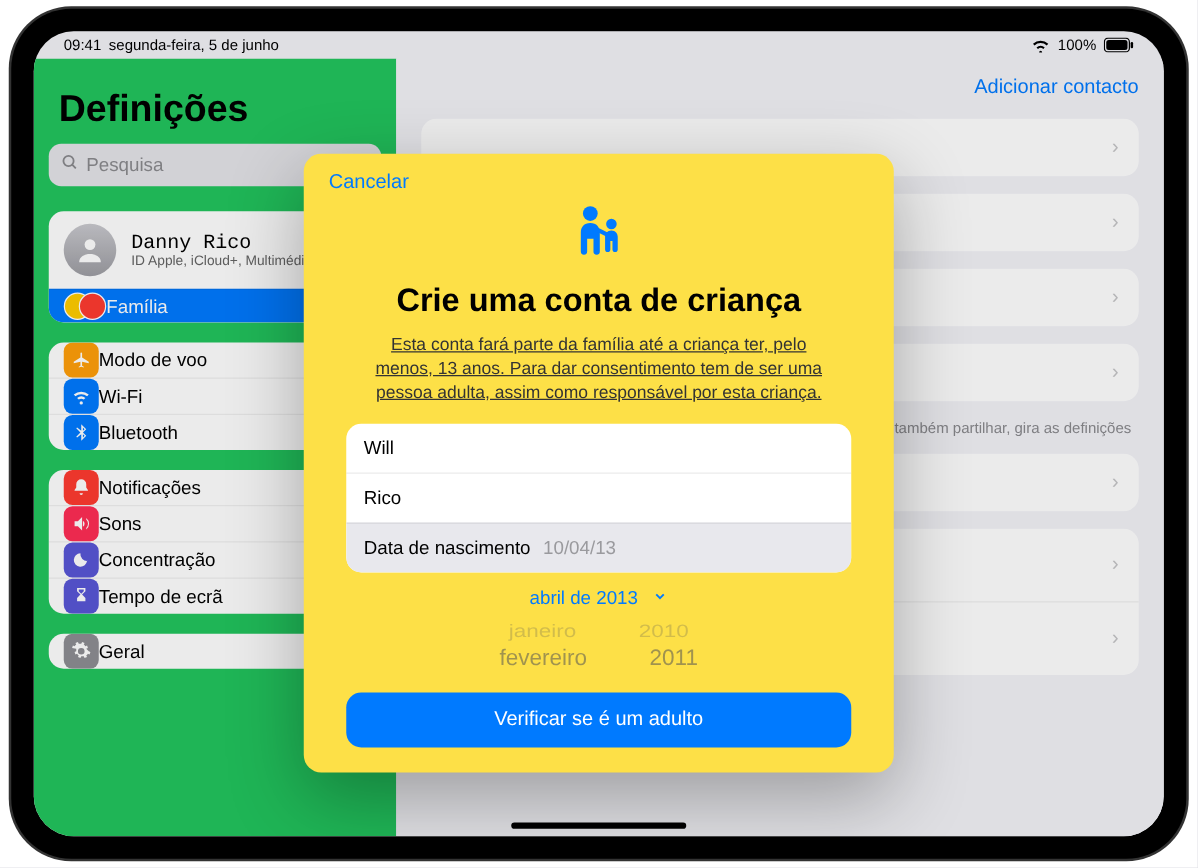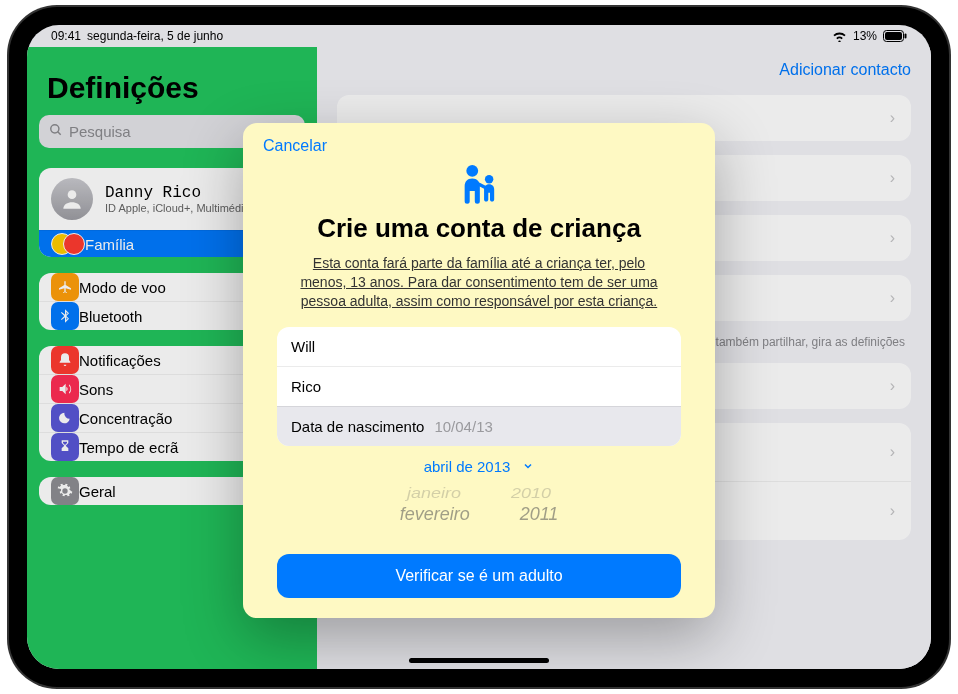--- a/index.html
+++ b/index.html
@@ -186,38 +186,38 @@
       position:absolute; inset:0; background:rgba(0,0,0,0.08);
     }
     
     .sheet {
       position:absolute;
       left:50%;
       top:98px;
       transform: translateX(-50%);
       width: 472px;
       height: 495px;
-      background: #fef9c3;
+      background: #fde047;
       border-radius: 14px;
       box-shadow: 0 20px 60px rgba(0,0,0,0.3);
       padding: 14px 20px 20px;
       display:flex;
       flex-direction:column;
     }
     .sheet-top {
       display:flex;
     }
     .cancel-btn {
       color:#007aff; font-size:16px; cursor:pointer;
     }
     .sheet-icon {
       display:flex; justify-content:center; margin-top:4px;
     }
     .sheet-title {
-      font-size:26px; font-weight:700; text-align:center; margin-top:0;
+      font-size:26px; font-weight:700; text-align:center; margin-top:12px;
     }
     .sheet-desc {
       font-size:14px; color:#333; text-align:center; margin:10px 26px 16px;
       line-height:1.35;
       text-decoration:underline;
     }
     .form-card {
       background:#fff; border-radius:12px; overflow:hidden;
       margin: 0 14px;
     }
@@ -237,21 +237,20 @@
       text-align:center; margin-top:12px;
       color:#007aff; font-size:15px; font-weight:500;
       display:flex; justify-content:center; align-items:center; gap:12px;
     }
     .wheel {
       position:relative;
       height:46px;
       margin-top:8px;
       overflow:hidden;
       text-align:center;
-      font-style:italic;
     }
     .wheel .wr {
       display:flex; justify-content:center; gap:50px; font-size:18px; color:#555;
     }
     .wheel .faded1 { opacity:0.25; transform: scaleY(0.8); }
     .wheel .faded2 { opacity:0.55; }
     .spacer { flex:1; }
     .verify-btn {
       margin: 12px 14px 0;
       background:#007aff;
@@ -280,21 +279,21 @@
       <div class="status-left">
         <span>09:41</span>
         <span>segunda-feira, 5 de junho</span>
       </div>
       <div class="status-right">
         <span class="wifi-icon">
           <svg width="15" height="11" viewBox="0 0 15 11">
               <path d="M7.5 9.5a1.2 1.2 0 100 2.4 1.2 1.2 0 000-2.4zm-3.3-2.6a5 5 0 016.6 0l-1.2 1.3a3.2 3.2 0 00-4.2 0zM1.4 4a9 9 0 0112.2 0l-1.2 1.3a7.2 7.2 0 00-9.8 0z" fill="#000"></path>
             </svg>
         </span>
-        <span>13%</span>
+        <span>100%</span>
         <span class="battery-icon">
           <svg width="24" height="12" viewBox="0 0 24 12">
               <rect x="0.5" y="0.5" width="20" height="11" rx="3" fill="none" stroke="#000"></rect>
               <rect x="2" y="2" width="17" height="8" rx="2" fill="#000"></rect>
               <rect x="21.5" y="3.5" width="2" height="5" rx="1" fill="#000"></rect>
             </svg>
         </span>
       </div>
     </div>
 
@@ -338,20 +337,28 @@
         <div class="group">
           <div class="row">
             <div class="icon-box icon-airplane">
               <svg viewBox="0 0 24 24" fill="#fff">
                   <path d="M21 14l-8-5V4a1 1 0 00-2 0v5l-8 5v2l8-2v5l-2 1v1l3-1 3 1v-1l-2-1v-5l8 2z"></path>
                 </svg>
             </div>
             <span>Modo de voo</span>
           </div>
           <div class="row">
+            <div class="icon-box icon-wifi">
+              <svg viewBox="0 0 24 24" fill="#fff">
+                  <path d="M12 18a2 2 0 100 4 2 2 0 000-4zm-5-4a8 8 0 0110 0l-2 2a5 5 0 00-6 0zm-4-4a14 14 0 0118 0l-2 2a11 11 0 00-14 0z"></path>
+                </svg>
+            </div>
+            <span>Wi-Fi</span>
+          </div>
+          <div class="row">
             <div class="icon-box icon-bt">
               <svg viewBox="0 0 24 24" fill="#fff">
                   <path d="M12 2v8L7 6l-1 1 5 5-5 5 1 1 5-4v8l6-6-4-4 4-4zm2 4l2 2-2 2zm0 8l2 2-2 2z"></path>
                 </svg>
             </div>
             <span>Bluetooth</span>
           </div>
         </div>
 
         <div class="group">

